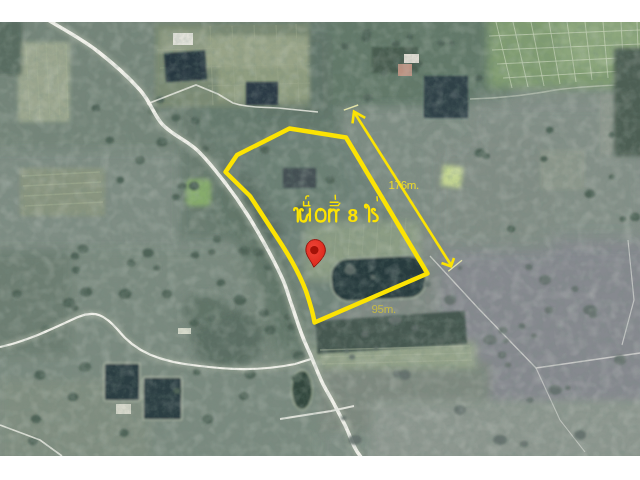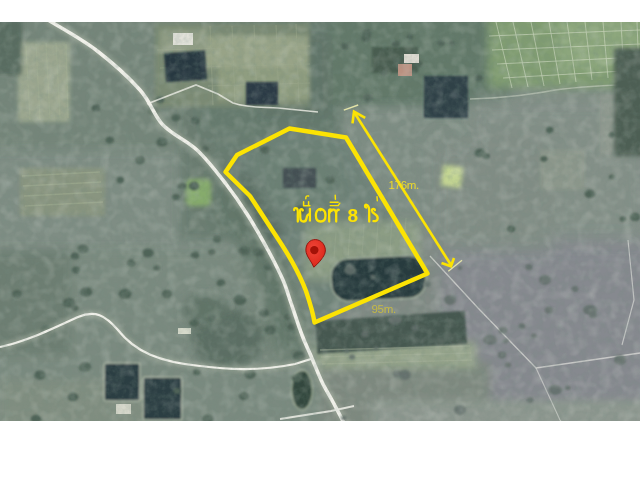--- a/index.html
+++ b/index.html
@@ -1,16 +1,16 @@
 <!DOCTYPE html>
 <html><head>
 <meta charset="utf-8">
 <style>
   html,body{margin:0;padding:0;background:#fff;}
-  #stage{position:relative;width:640px;height:421px;overflow:hidden;background:#fff;
+  #stage{position:relative;width:640px;height:480px;overflow:hidden;background:#fff;
          font-family:"Liberation Sans", sans-serif;}
 </style>
 </head>
 <body>
 <div id="stage">
 <svg width="640" height="480" viewBox="0 0 640 480" xmlns="http://www.w3.org/2000/svg">
 <defs>
   <clipPath id="photo">
           <rect x="0" y="22" width="640" height="434"></rect>
         </clipPath>

